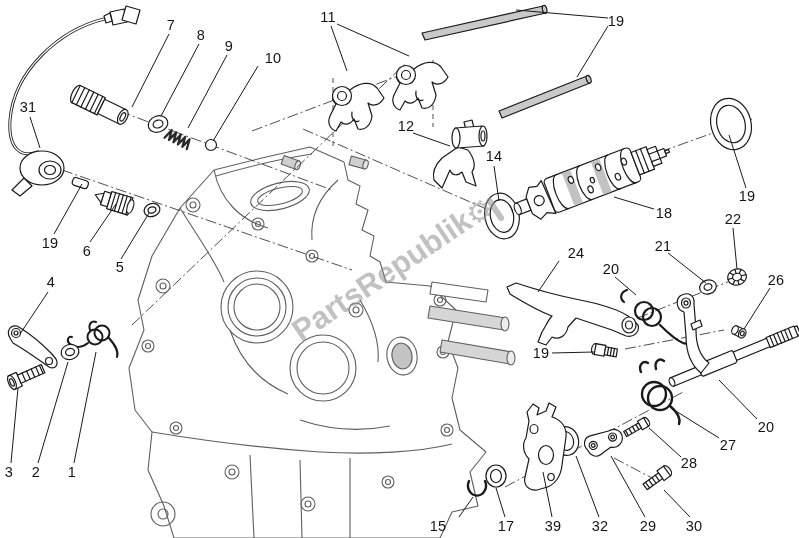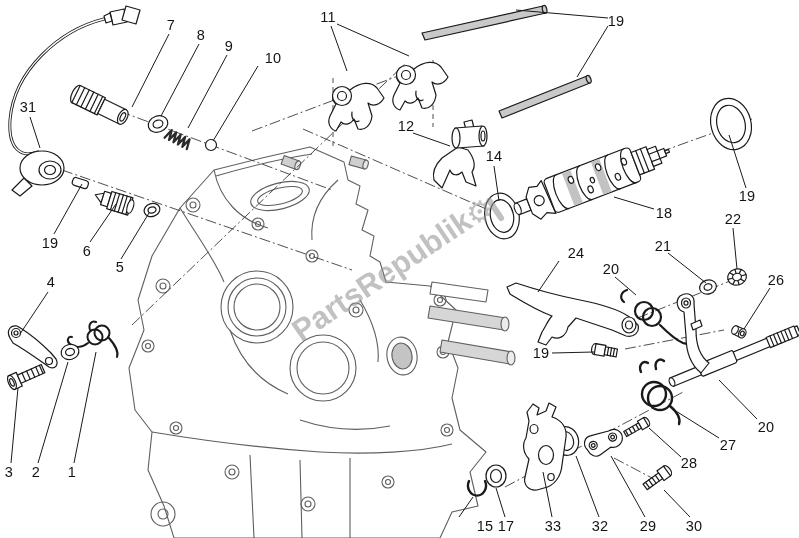--- a/index.html
+++ b/index.html
@@ -405,32 +405,32 @@
   <span class="callout" style="left:120px;top:267px">5</span>
   <span class="callout" style="left:87px;top:251px">6</span>
   <span class="callout" style="left:171px;top:25px">7</span>
   <span class="callout" style="left:201px;top:35px">8</span>
   <span class="callout" style="left:229px;top:46px">9</span>
   <span class="callout" style="left:273px;top:58px">10</span>
   <span class="callout" style="left:328px;top:17px">11</span>
   <span class="callout" style="left:406px;top:126px">12</span>
   <span class="callout" style="left:616px;top:21px">19</span>
   <span class="callout" style="left:494px;top:156px">14</span>
-  <span class="callout" style="left:485px;top:526px">15</span>
+  <span class="callout" style="left:438px;top:526px">15</span>
   <span class="callout" style="left:50px;top:243px">19</span>
   <span class="callout" style="left:506px;top:526px">17</span>
   <span class="callout" style="left:664px;top:213px">18</span>
   <span class="callout" style="left:747px;top:196px">19</span>
   <span class="callout" style="left:611px;top:269px">20</span>
   <span class="callout" style="left:663px;top:246px">21</span>
   <span class="callout" style="left:733px;top:219px">22</span>
   <span class="callout" style="left:776px;top:280px">26</span>
   <span class="callout" style="left:576px;top:253px">24</span>
   <span class="callout" style="left:541px;top:353px">19</span>
   <span class="callout" style="left:766px;top:427px">20</span>
   <span class="callout" style="left:728px;top:445px">27</span>
   <span class="callout" style="left:689px;top:463px">28</span>
   <span class="callout" style="left:648px;top:526px">29</span>
   <span class="callout" style="left:694px;top:526px">30</span>
   <span class="callout" style="left:28px;top:107px">31</span>
   <span class="callout" style="left:600px;top:526px">32</span>
-  <span class="callout" style="left:553px;top:526px">33</span>
+  <span class="callout" style="left:553px;top:526px">39</span>
 </div>
 
 </body></html>

